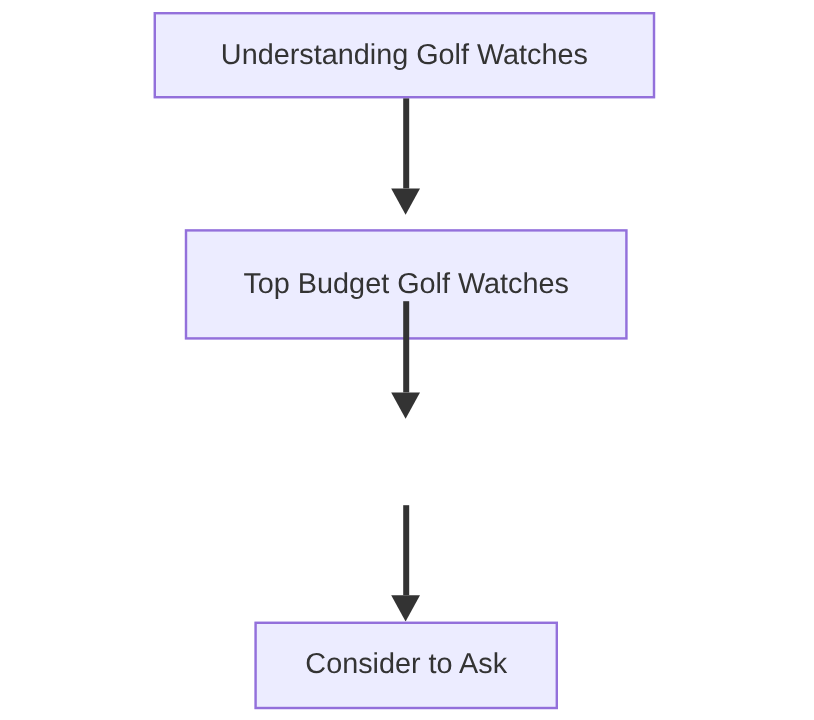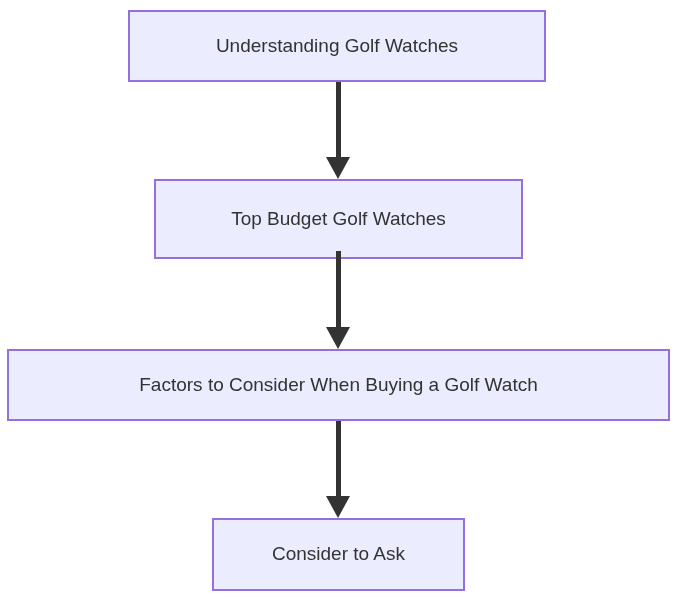--- a/index.html
+++ b/index.html
@@ -17,27 +17,27 @@
   }
   .node {
     position: absolute;
     box-sizing: border-box;
     background: #ECECFF;
     border: 2px solid #9370DB;
     display: flex;
     align-items: center;
     justify-content: center;
     color: #333333;
-    font-size: 19px;
+    font-size: 24px;
     line-height: 1.2;
     text-align: center;
     white-space: nowrap;
   }
   .node-1 { left: 128px; top: 10px;  width: 418px; height: 72px; }
-  .node-2 { left: 154px; top: 179px; width: 369px; height: 80px; }
+  .node-2 { left: 154px; top: 191px; width: 369px; height: 92px; }
   .node-3 { left: 7px;   top: 349px; width: 663px; height: 72px; }
   .node-4 { left: 212px; top: 518px; width: 253px; height: 73px; }
 
   .edge {
     position: absolute;
     left: 326px;
     width: 24px;
     display: flex;
     flex-direction: column;
     align-items: center;
@@ -74,23 +74,20 @@
 
   <div class="node node-2">
     <span class="node-label">Top Budget Golf Watches</span>
   </div>
 
   <div class="edge edge-2">
     <div class="edge-line"></div>
     <div class="edge-head"></div>
   </div>
 
-  <div class="node node-3">
-    <span class="node-label">Factors to Consider When Buying a Golf Watch</span>
-  </div>
 
   <div class="edge edge-3">
     <div class="edge-line"></div>
     <div class="edge-head"></div>
   </div>
 
   <div class="node node-4">
     <span class="node-label">Consider to Ask</span>
   </div>
 

